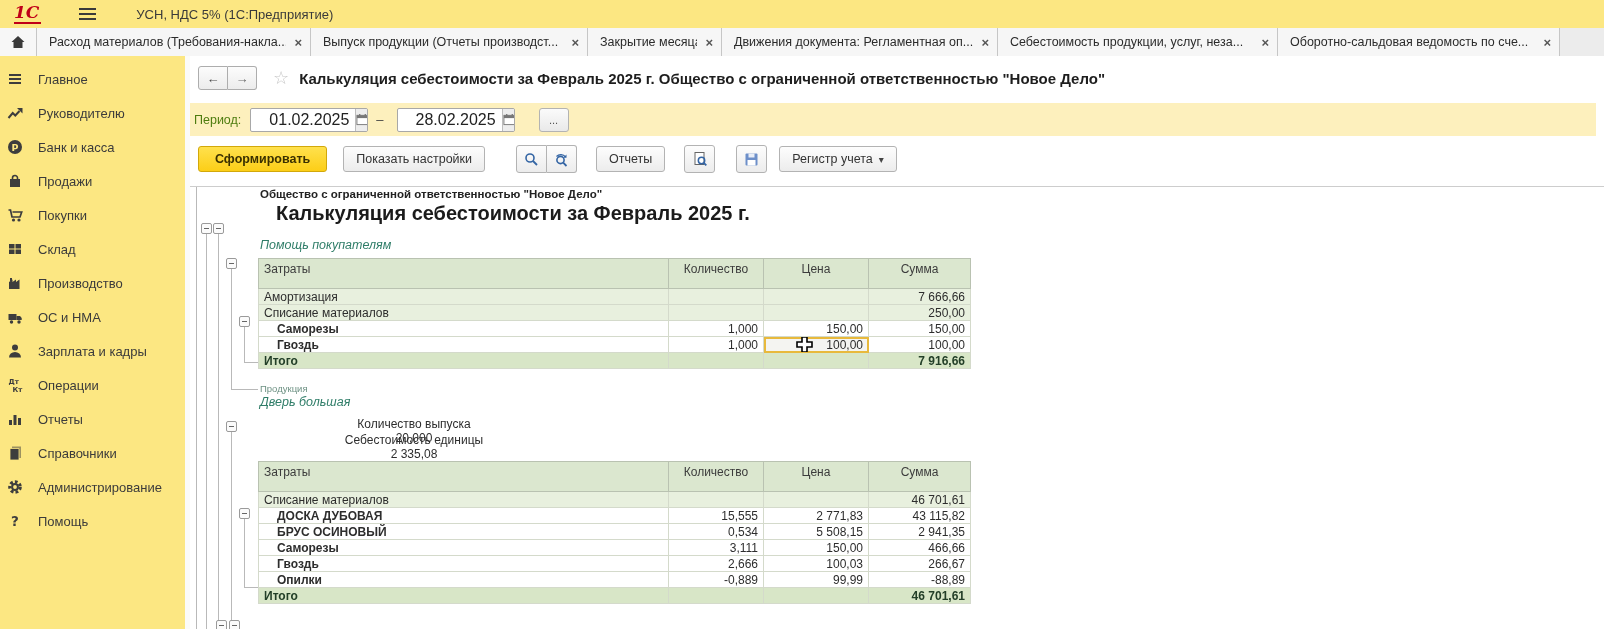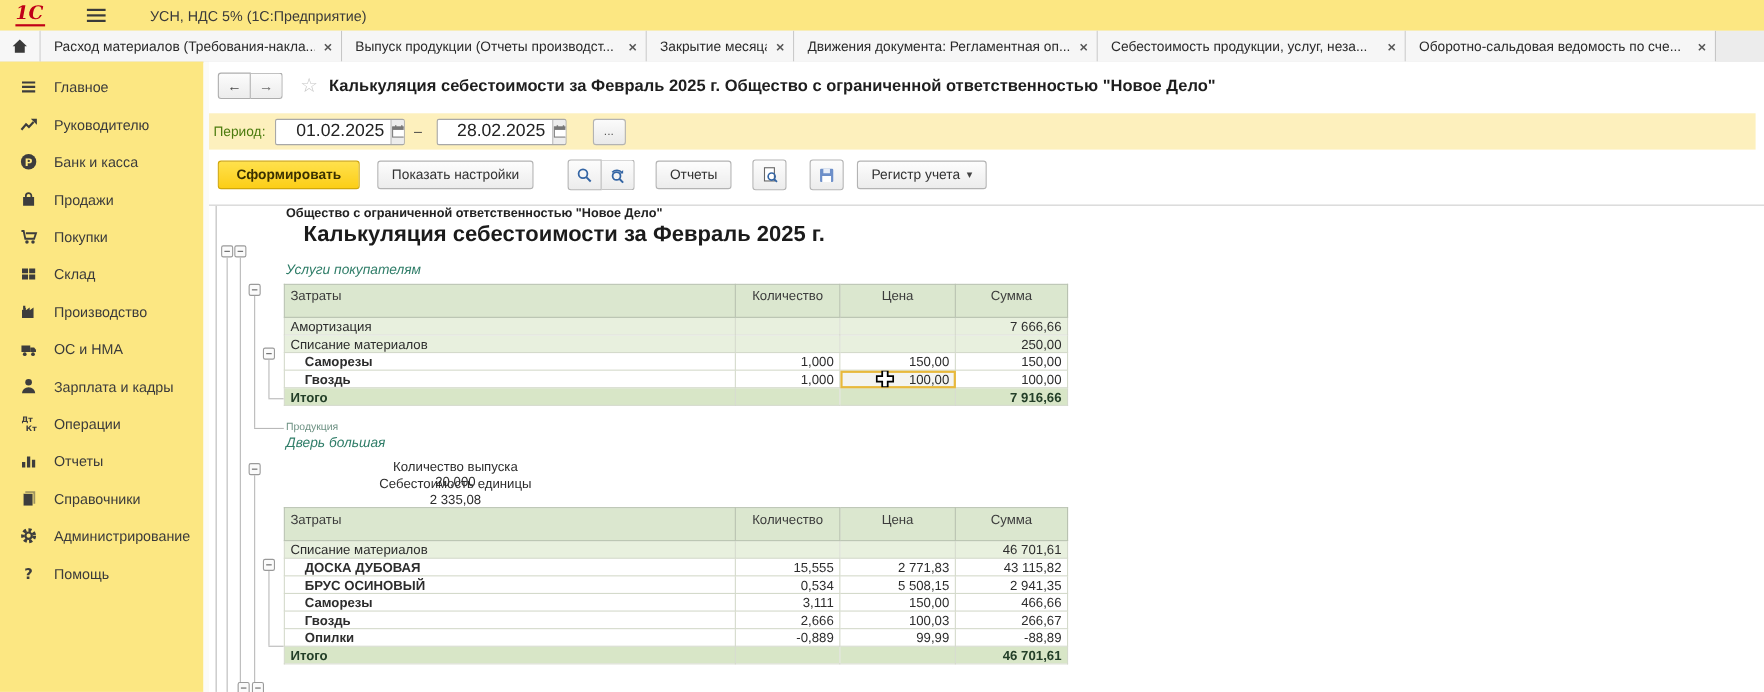--- a/index.html
+++ b/index.html
@@ -28,21 +28,21 @@
   .hometab{width:36px;height:100%;background:#f7f7f7;border-right:1px solid #c6c6c6;
            display:flex;align-items:center;justify-content:center;cursor:pointer;}
   .tab{height:100%;background:#f6f6f6;border-right:1px solid #c6c6c6;display:flex;align-items:center;
        padding:0 8px 0 12px;box-sizing:border-box;cursor:pointer;}
   .tab-label{font-size:12.5px;color:#2b2b2b;white-space:nowrap;overflow:hidden;flex:1 1 auto;}
   .tab-close{margin-left:8px;font-size:13px;font-weight:bold;color:#555;flex:0 0 auto;cursor:pointer;}
 
   
   .sidebar{position:absolute;left:0;top:56px;width:185px;height:573px;background:#fce782;}
   .side-strip{position:absolute;left:185px;top:56px;width:5px;height:573px;background:#fbfbf8;}
-  .side-item{height:34px;display:flex;align-items:center;padding-left:16px;cursor:pointer;}
+  .side-item{height:34px;display:flex;align-items:center;padding-left:5px;cursor:pointer;}
   .side-item:first-child{margin-top:6px;}
   .side-icon{width:20px;height:17px;display:flex;align-items:center;justify-content:center;flex:0 0 auto;}
   .side-label{margin-left:13px;font-size:13px;color:#3b3b3b;white-space:nowrap;}
 
   
   .main{position:absolute;left:190px;top:56px;width:1414px;height:573px;background:#fff;}
   .navrow{position:absolute;left:0;top:6px;height:32px;display:flex;align-items:center;}
   .navbtns{margin-left:8px;display:flex;}
   .navbtn{width:28px;height:22px;border:1px solid #adadad;background:linear-gradient(#fcfcfc,#ececec);
           display:flex;align-items:center;justify-content:center;font-size:13px;color:#4a4a4a;cursor:pointer;}
@@ -396,21 +396,21 @@
       <div class="tl" style="left:41px;top:245px;width:1px;height:197px"></div>
       <div class="tbox" style="left:49px;top:321px"></div>
       <div class="tl" style="left:54px;top:332px;width:1px;height:68px"></div>
       <div class="tl" style="left:54px;top:400px;width:14px;height:1px"></div>
       <div class="tbox" style="left:26px;top:433px"></div>
       <div class="tbox" style="left:39px;top:433px"></div>
 
       <div class="rc company">Общество с ограниченной ответственностью "Новое Дело"</div>
       <div class="rc rtitle">Калькуляция себестоимости за Февраль 2025 г.</div>
 
-      <div class="rc sec-name sec-services">Услуги покупателям</div>
+      <div class="rc sec-name sec-services">Помощь покупателям</div>
 
       <table class="rpt t1">
         <colgroup>
             <col style="width:410px">
             <col style="width:95px">
             <col style="width:105px">
             <col style="width:102px">
           </colgroup>
         <thead>
           <tr>

